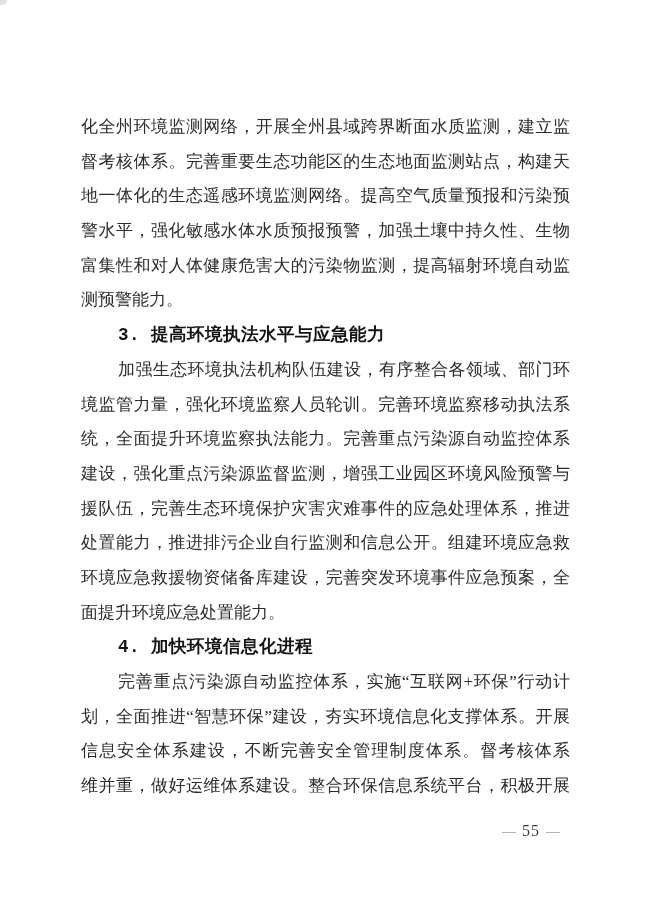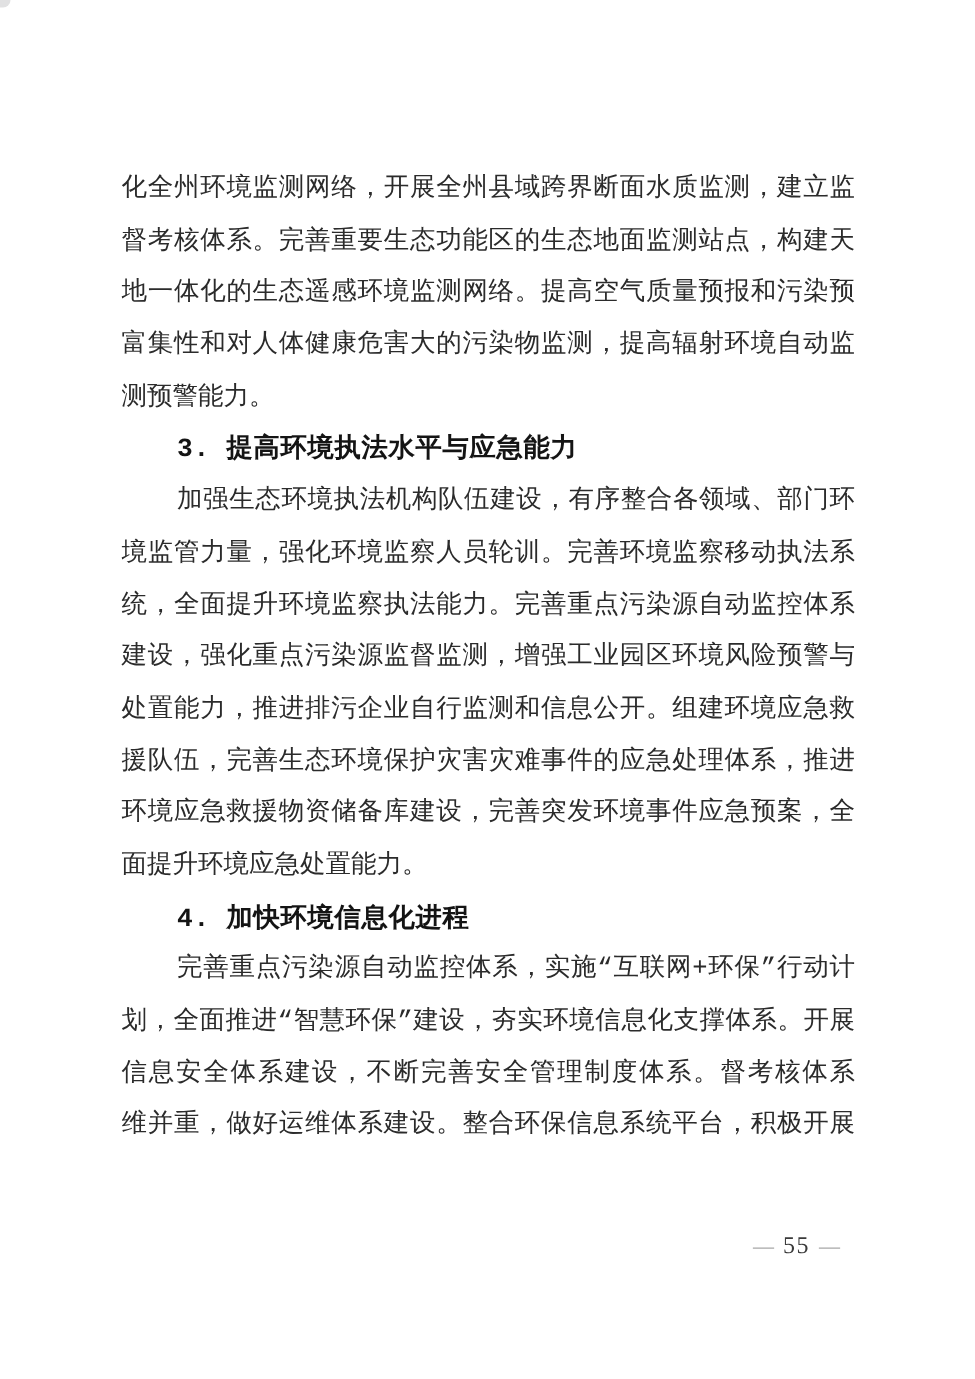--- a/index.html
+++ b/index.html
@@ -34,21 +34,20 @@
     color: #2b2b2b;
     font-size: 17px;
   }
   .line {
     height: 34.7px;
     line-height: 34.7px;
     overflow: hidden;
     text-align: justify;
     text-align-last: justify;
     text-justify: inter-character;
-    font-family: Liberation Mono, monospace;
   }
   .line.short {
     text-align: center;
     text-align-last: left;
   }
   .line.indent {
     text-indent: 37px;
   }
   .line.heading {
     font-family: Liberation Mono, monospace;
@@ -81,29 +80,30 @@
 <body>
 
 <div class="page">
 
   <div class="scan-artifact"></div>
 
   <div class="text-block">
     <div class="line">化全州环境监测网络，开展全州县域跨界断面水质监测，建立监</div>
     <div class="line">督考核体系。完善重要生态功能区的生态地面监测站点，构建天</div>
     <div class="line">地一体化的生态遥感环境监测网络。提高空气质量预报和污染预</div>
+    <div class="line">警水平，强化敏感水体水质预报预警，加强土壤中持久性、生物</div>
     <div class="line">富集性和对人体健康危害大的污染物监测，提高辐射环境自动监</div>
     <div class="line short">测预警能力。</div>
     <div class="line short indent heading">3. 提高环境执法水平与应急能力</div>
     <div class="line indent">加强生态环境执法机构队伍建设，有序整合各领域、部门环</div>
     <div class="line">境监管力量，强化环境监察人员轮训。完善环境监察移动执法系</div>
     <div class="line">统，全面提升环境监察执法能力。完善重点污染源自动监控体系</div>
     <div class="line">建设，强化重点污染源监督监测，增强工业园区环境风险预警与</div>
+    <div class="line">援队伍，完善生态环境保护灾害灾难事件的应急处理体系，推进</div>
     <div class="line">处置能力，推进排污企业自行监测和信息公开。组建环境应急救</div>
-    <div class="line">援队伍，完善生态环境保护灾害灾难事件的应急处理体系，推进</div>
     <div class="line">环境应急救援物资储备库建设，完善突发环境事件应急预案，全</div>
     <div class="line short">面提升环境应急处置能力。</div>
     <div class="line short indent heading">4. 加快环境信息化进程</div>
     <div class="line indent">完善重点污染源自动监控体系，实施“互联网+环保”行动计</div>
     <div class="line">划，全面推进“智慧环保”建设，夯实环境信息化支撑体系。开展</div>
     <div class="line">信息安全体系建设，不断完善安全管理制度体系。督考核体系</div>
     <div class="line">维并重，做好运维体系建设。整合环保信息系统平台，积极开展</div>
   </div>
 
   <div class="page-number">

